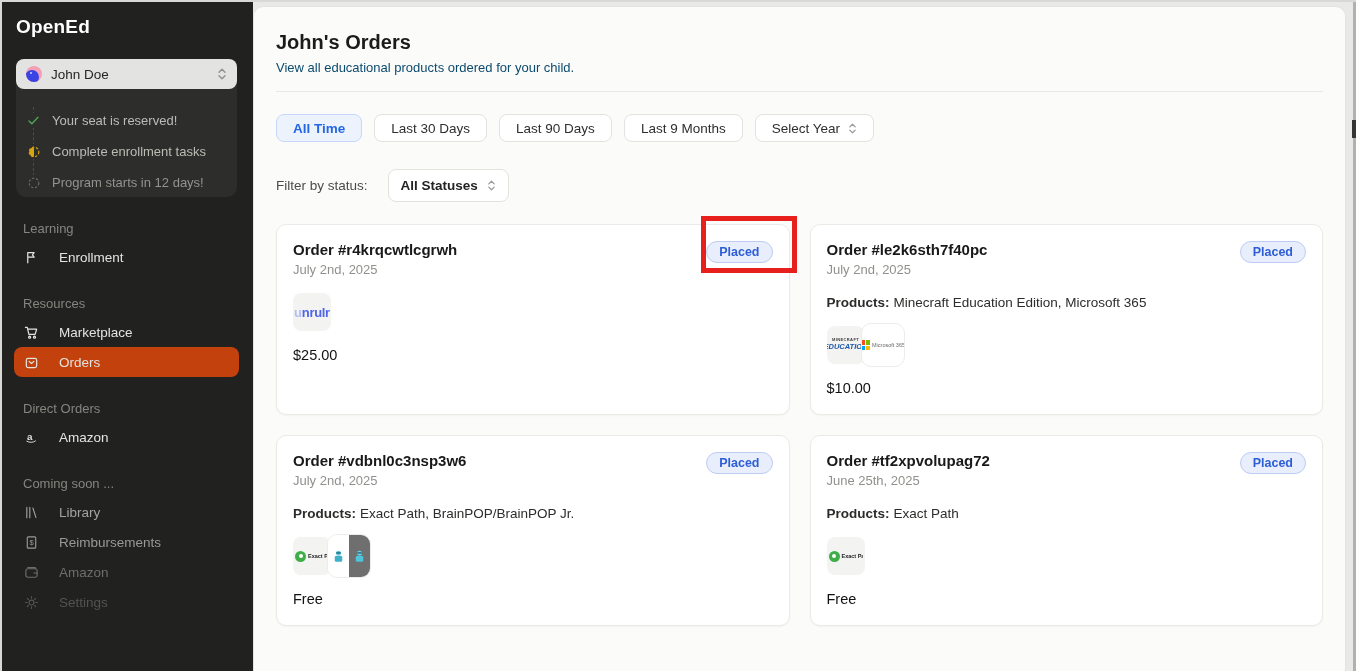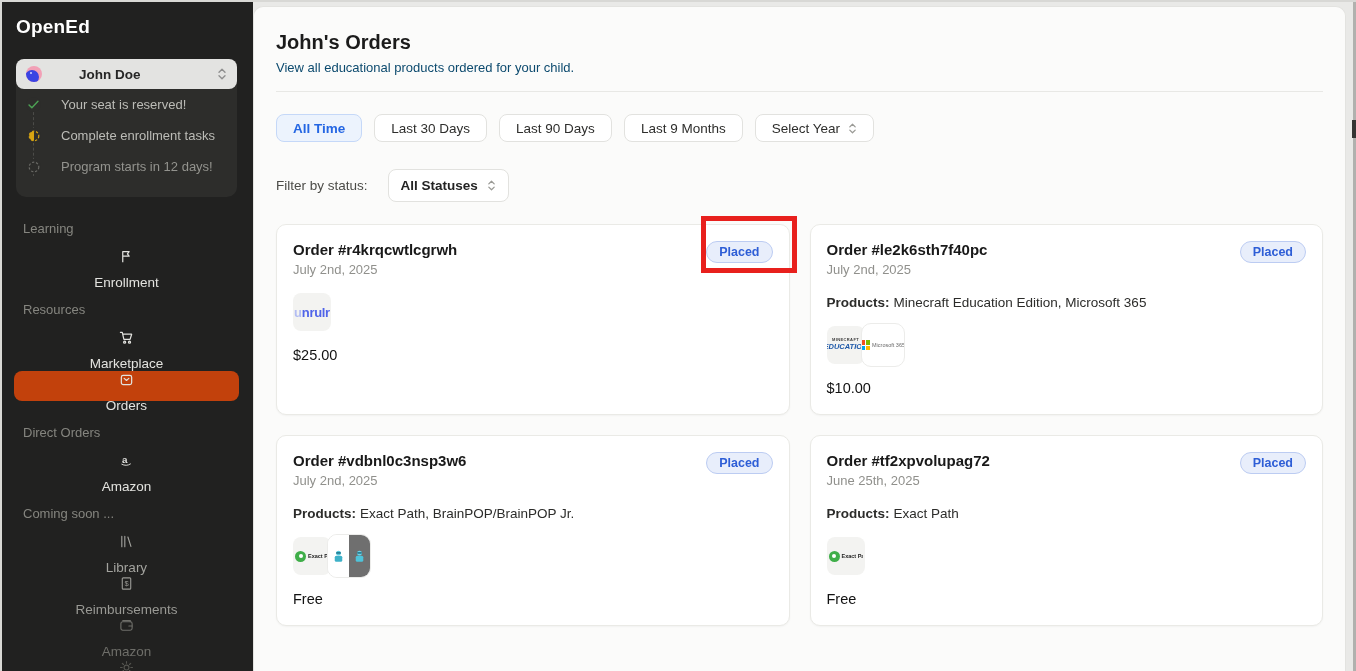--- a/index.html
+++ b/index.html
@@ -13,30 +13,30 @@
   .edge-left{position:absolute;left:0;top:0;width:2px;height:100%;background:#d8d8d5;z-index:60;}
 
   
   .sidebar{position:absolute;left:0;top:0;bottom:0;width:253px;background:#212120;z-index:5;}
   .logo{padding:16px 16px 0;font-size:19px;font-weight:700;color:#fff;letter-spacing:.2px;}
   .ob-panel{margin:21px 16px 0;background:#2d2d2b;border-radius:10px;padding-bottom:7px;position:relative;}
   .user-select{height:30px;background:#e3e3e1;border-radius:8px;display:flex;align-items:center;gap:9px;padding:0 10px;cursor:pointer;}
   .avatar{width:16px;height:16px;border-radius:50%;background:#f2a0b6;position:relative;overflow:hidden;flex:none;}
   .avatar::after{content:"";position:absolute;left:-1px;bottom:-2px;width:14px;height:14px;border-radius:50%;background:#3a43e3;}
   .avatar::before{content:"";position:absolute;left:4px;top:6px;width:2px;height:2px;border-radius:50%;background:#cfd4ff;z-index:1;}
-  .user-name{font-weight:700;color:#262626;font-size:13.5px;margin-left:28px;}
+  .user-name{font-weight:400;color:#262626;font-size:13.5px;}
   .updown{margin-left:auto;color:#8f8f8f;display:flex;}
   .ob-items{position:relative;margin-top:8px;}
   .ob-line{position:absolute;left:17px;top:10px;bottom:14px;border-left:1px dashed #4c4c49;}
-  .ob-item{display:flex;align-items:flex-start;gap:20px;height:31px;padding:0 10px;position:relative;}
+  .ob-item{display:flex;align-items:flex-end;gap:11px;height:31px;padding:0 10px;position:relative;}
   .ob-ic{width:15px;height:15px;flex:none;display:flex;align-items:center;justify-content:center;background:#2d2d2b;border-radius:50%;z-index:1;}
   .ob-label{color:#bcbcb7;font-size:13px;}
   .ob-item.upcoming .ob-label{color:#93938e;}
   .sec-header{margin:24px 16px 6px;padding-left:7px;color:#85857f;font-size:13px;}
-  .nav-item{margin:12px 14px;padding:0 9px;height:30px;border-radius:8px;display:flex;align-items:center;gap:11px;color:#e3e3df;font-size:13.5px;cursor:pointer;flex-direction:column;}
+  .nav-item{margin:0 14px;padding:0 9px;height:30px;border-radius:8px;display:flex;align-items:center;gap:20px;color:#e3e3df;font-size:13.5px;cursor:pointer;}
   .nav-item.active{background:#c2410c;}
   .nav-ic{width:16px;height:16px;display:flex;align-items:center;justify-content:center;flex:none;}
   .nav-item.dim1{color:#a3a39e;} .nav-item.dim2{color:#999994;}
   .nav-item.dim3{color:#6e6e69;} .nav-item.dim4{color:#54544f;}
 
   
   .main{position:absolute;left:253px;top:0;right:0;bottom:0;background:#e9e9e7;}
   .panel{position:absolute;left:0;top:6px;right:10px;bottom:-2px;background:#fbfbfa;
     border:1px solid #e3e3e0;border-bottom:none;border-radius:10px 10px 0 0;padding:24px 22px;overflow:hidden;}
   .page-title{font-size:20px;font-weight:700;color:#1b1b1b;}

